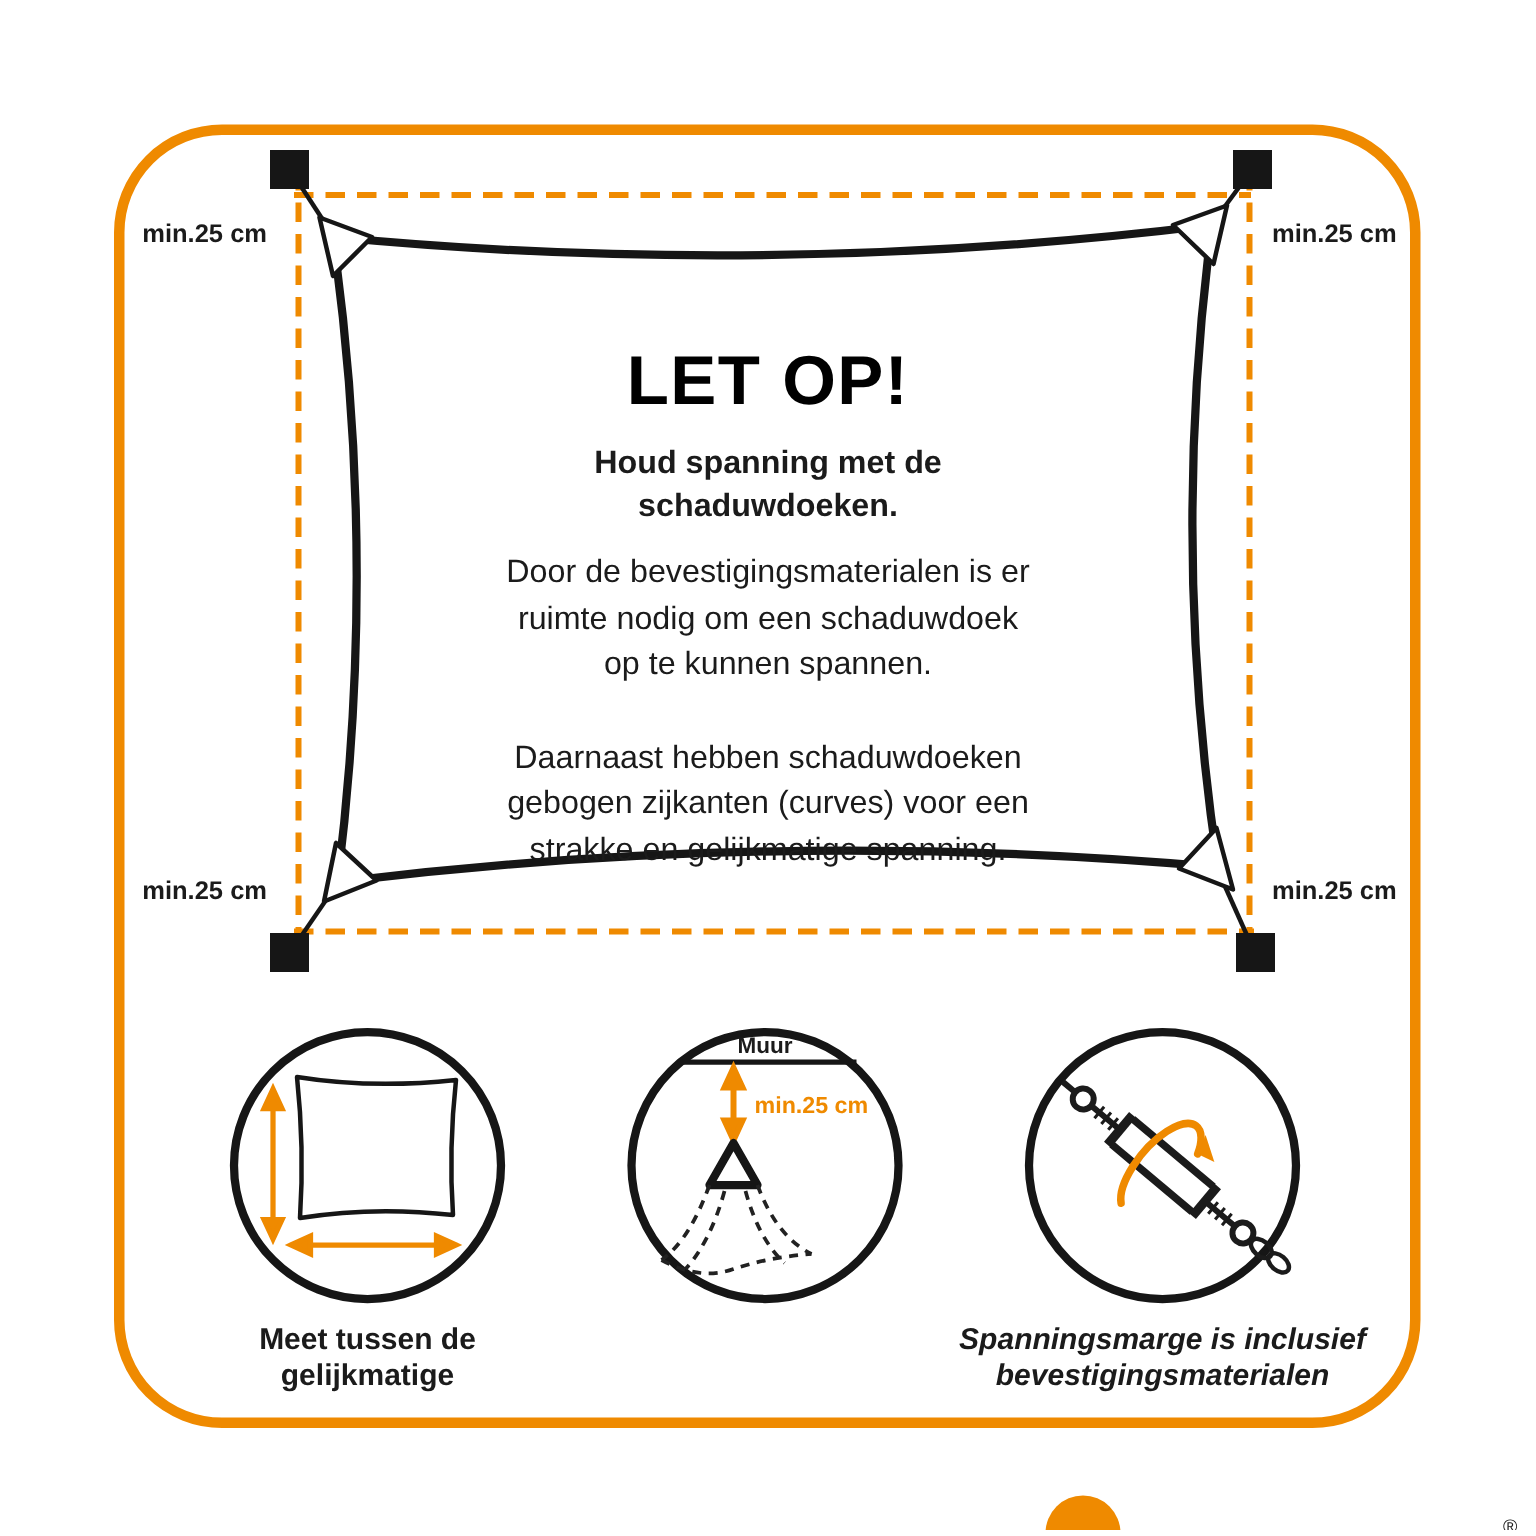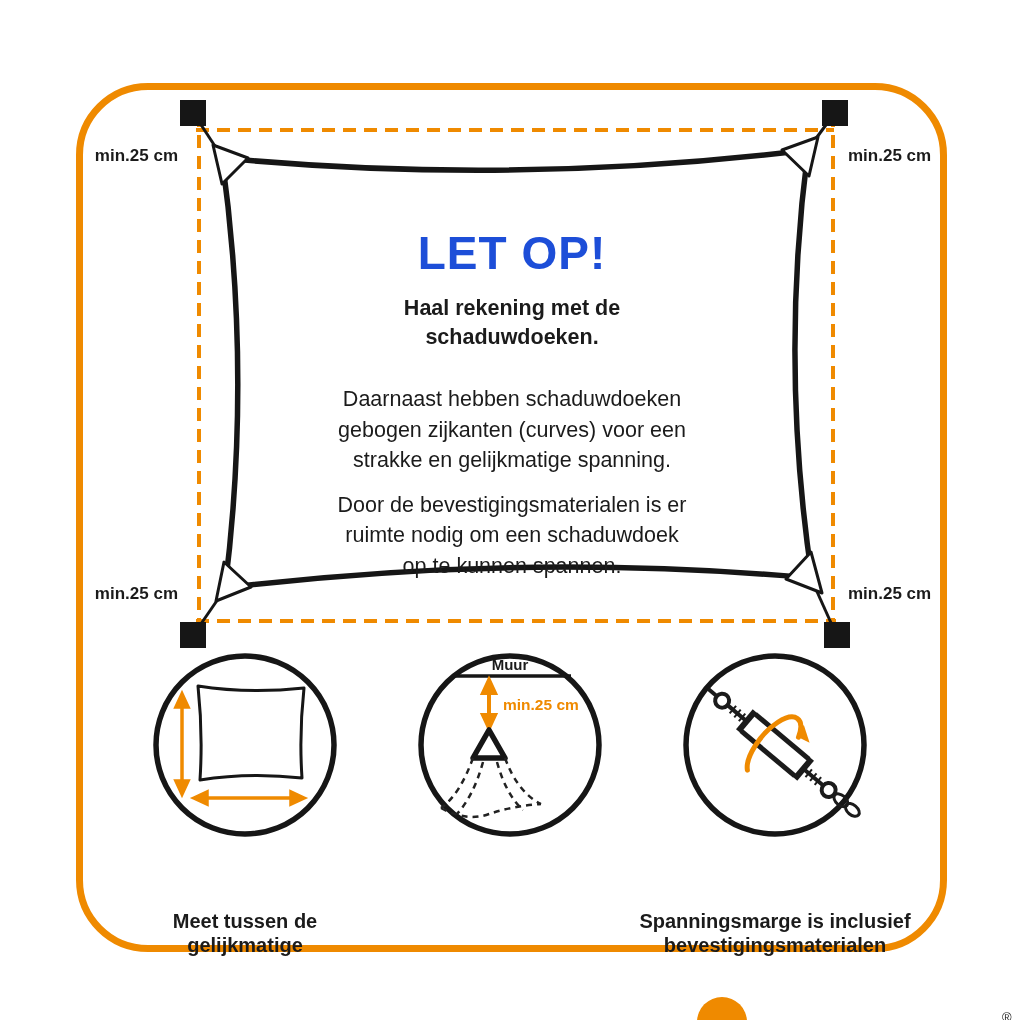--- a/index.html
+++ b/index.html
@@ -14,29 +14,29 @@
   .main-svg{position:absolute;left:0;top:0;width:1024px;height:1024px;}
   .corner-label{
     position:absolute;font-size:17px;font-weight:bold;color:#1b1b1b;width:94px;
   }
   .corner-label.right{text-align:left;}
   .corner-label.left{text-align:right;}
   .notice{
     position:absolute;left:302px;top:226px;width:420px;text-align:center;
   }
   .notice-title{
-    font-size:46px;font-weight:800;color:#1d4ed8;letter-spacing:1px;margin:0 0 14px 0;
+    font-size:46px;font-weight:800;color:#000000;letter-spacing:1px;margin:0 0 14px 0;
   }
   .notice-sub{font-size:21.5px;font-weight:bold;line-height:1.35;}
   .notice-body{font-size:21.5px;line-height:1.42;margin-top:14px;}
   .notice-body.second{margin-top:32px;}
-  .step-icon{position:absolute;top:648px;width:194px;height:194px;}
+  .step-icon{position:absolute;top:680px;width:194px;height:194px;}
   .step-icon svg{display:block;width:194px;height:194px;}
   .caption{
-    position:absolute;top:882px;text-align:center;font-size:20px;font-weight:bold;line-height:1.18;margin-top:28px;
+    position:absolute;top:882px;text-align:center;font-size:20px;font-weight:bold;line-height:1.18;
   }
   .logo{position:absolute;left:688px;top:996px;width:332px;height:70px;}
   .logo svg{display:block;width:332px;height:70px;}
 </style>
 </head>
 <body>
 
 <div class="canvas">
 
   <div class="frame"></div>
@@ -74,31 +74,31 @@
     </g>
   </svg>
 
   <div class="corner-label left" style="left:84px;top:146px;">min.25 cm</div>
   <div class="corner-label right" style="left:848px;top:146px;">min.25 cm</div>
   <div class="corner-label left" style="left:84px;top:584px;">min.25 cm</div>
   <div class="corner-label right" style="left:848px;top:584px;">min.25 cm</div>
 
   <div class="notice">
     <div class="notice-title">LET OP!</div>
-    <div class="notice-sub">Haal rekening met de</div>
+    <div class="notice-sub">Houd spanning met de</div>
     <div class="notice-sub">schaduwdoeken.</div>
+    <div class="notice-body">
+      <div>Door de bevestigingsmaterialen is er</div>
+      <div>ruimte nodig om een schaduwdoek</div>
+      <div>op te kunnen spannen.</div>
+    </div>
     <div class="notice-body second">
       <div>Daarnaast hebben schaduwdoeken</div>
       <div>gebogen zijkanten (curves) voor een</div>
       <div>strakke en gelijkmatige spanning.</div>
-    </div>
-    <div class="notice-body">
-      <div>Door de bevestigingsmaterialen is er</div>
-      <div>ruimte nodig om een schaduwdoek</div>
-      <div>op te kunnen spannen.</div>
     </div>
   </div>
 
   <div class="step-icon" style="left:148px;">
     <svg viewBox="0 0 194 194">
       <circle cx="97" cy="97" r="89" fill="#ffffff" stroke="#161616" stroke-width="5.5"></circle>
       <path d="M50,38 Q100,46 156,40 Q151,86 154,130 Q101,124 52,132 Q55,85 50,38 Z" fill="#ffffff" stroke="#161616" stroke-width="3" stroke-linejoin="round"></path>
       <g stroke="#ef8a00" stroke-width="3.5" fill="#ef8a00">
         <line x1="34" y1="56" x2="34" y2="136"></line>
         <polygon points="34,46 28,59 40,59"></polygon>
@@ -160,21 +160,21 @@
           <polygon points="118,110 131,106 121,122" fill="#ef8a00"></polygon>
         </g>
       </g>
     </svg>
   </div>
 
   <div class="caption" style="left:135px;width:220px;">
     <div>Meet tussen de</div>
     <div>gelijkmatige</div>
   </div>
-  <div class="caption" style="left:635px;width:280px;">
+  <div class="caption" style="left:635px;width:280px;font-style:italic;">
     <div>Spanningsmarge is inclusief</div>
     <div>bevestigingsmaterialen</div>
   </div>
 
   <div class="logo">
     <svg viewBox="0 0 332 70">
       <circle cx="34" cy="26" r="25" fill="#ef8a00"></circle>
       <ellipse cx="24" cy="43" rx="28" ry="13" fill="#ffffff" transform="rotate(-18 24 43)"></ellipse>
       <path d="M8,40 Q34,57 60,41" fill="none" stroke="#9b9b9b" stroke-width="2.5"></path>
       <text x="64" y="52" font-size="34" font-weight="bold" fill="#141414" textLength="132" lengthAdjust="spacingAndGlyphs">SHADOW</text>

